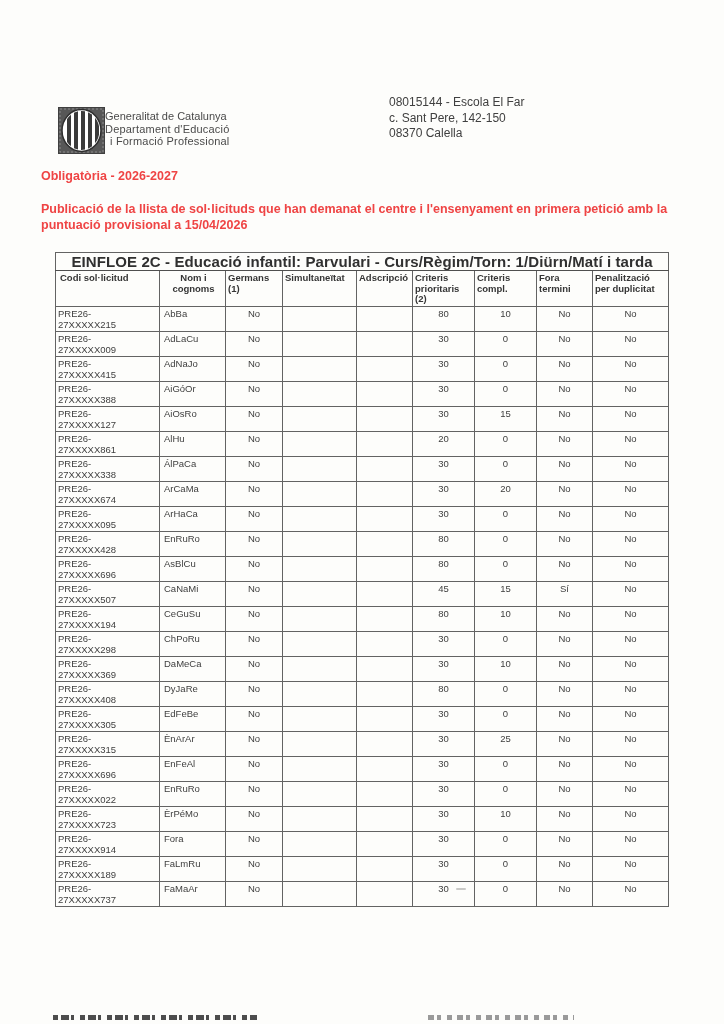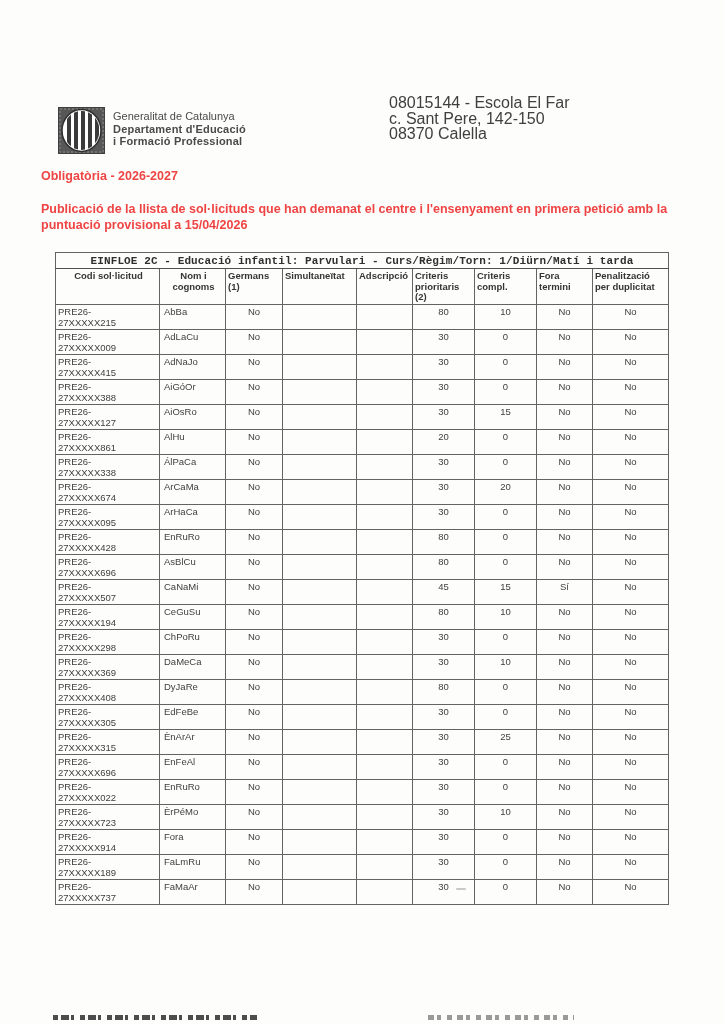--- a/index.html
+++ b/index.html
@@ -7,45 +7,44 @@
     position:relative;
     width:724px;height:1024px;
     background:#fdfdfb;
     overflow:hidden;
     font-family:"Liberation Sans","DejaVu Sans",sans-serif;
     color:#3c3c3c;
   }
   
   .logo-block{position:absolute;left:58px;top:107px;display:flex;align-items:flex-start;}
   .logo-mark{width:47px;height:47px;display:block;}
-  .logo-text{margin-left:8px;padding-top:3px;font-size:11px;line-height:12.5px;color:#4a4a4a;}
+  .logo-text{margin-left:0;padding-top:3px;font-size:11px;line-height:12.5px;color:#4a4a4a;}
   .logo-text .l1{font-weight:normal;}
-  .logo-text .l2,.logo-text .l3{font-weight:bold;letter-spacing:.2px;}
-  .address-block{position:absolute;left:389px;top:95px;font-size:16px;line-height:15.5px;color:#404040;}
+  .logo-text .l2,.logo-text .l3{font-weight:normal;letter-spacing:.2px;text-align:right;}
+  .address-block{position:absolute;left:389px;top:95px;font-size:12px;line-height:15.5px;color:#404040;}
   
   .intro{position:absolute;left:41px;top:168px;width:655px;font-weight:bold;font-size:12.5px;line-height:16.5px;color:#ef4444;}
   .intro .sub{margin-top:16px;}
   
   .tablewrap{position:absolute;left:55px;top:252px;}
   table{border-collapse:collapse;table-layout:fixed;width:613px;}
   th,td{border:1px solid #636363;overflow:hidden;}
   tr.title-row th{
     border-bottom:1px solid #4f4f4f;
-    font-size:11px;font-weight:bold;color:#303030;
+    font-size:15px;font-weight:bold;color:#303030;
     height:15px;text-align:center;vertical-align:middle;padding:0;
     letter-spacing:.1px;
-    font-family:Liberation Mono, monospace;
   }
   tr.head-row th{
     font-size:9.5px;font-weight:bold;color:#353535;
     line-height:10.5px;height:33px;
     vertical-align:top;padding:2px 2px 0 2px;text-align:left;
     white-space:pre-line;
   }
-  tr.head-row th.col-codi{text-align:center;padding-left:4px;}
+  tr.head-row th.col-codi{text-align:left;padding-left:4px;}
   tr.head-row th.col-nom{text-align:center;padding-left:4px;}
   tbody td{
     font-size:9.5px;line-height:11px;height:23px;
     vertical-align:top;padding:1px 2px 0 2px;text-align:center;color:#3e3e3e;
   }
   tbody td.cell-codi{text-align:left;}
   tbody td.cell-nom{text-align:left;padding-left:4px;margin-left:17px;}
   
   .cut-marks{position:absolute;height:5px;}
   .cut-left{

